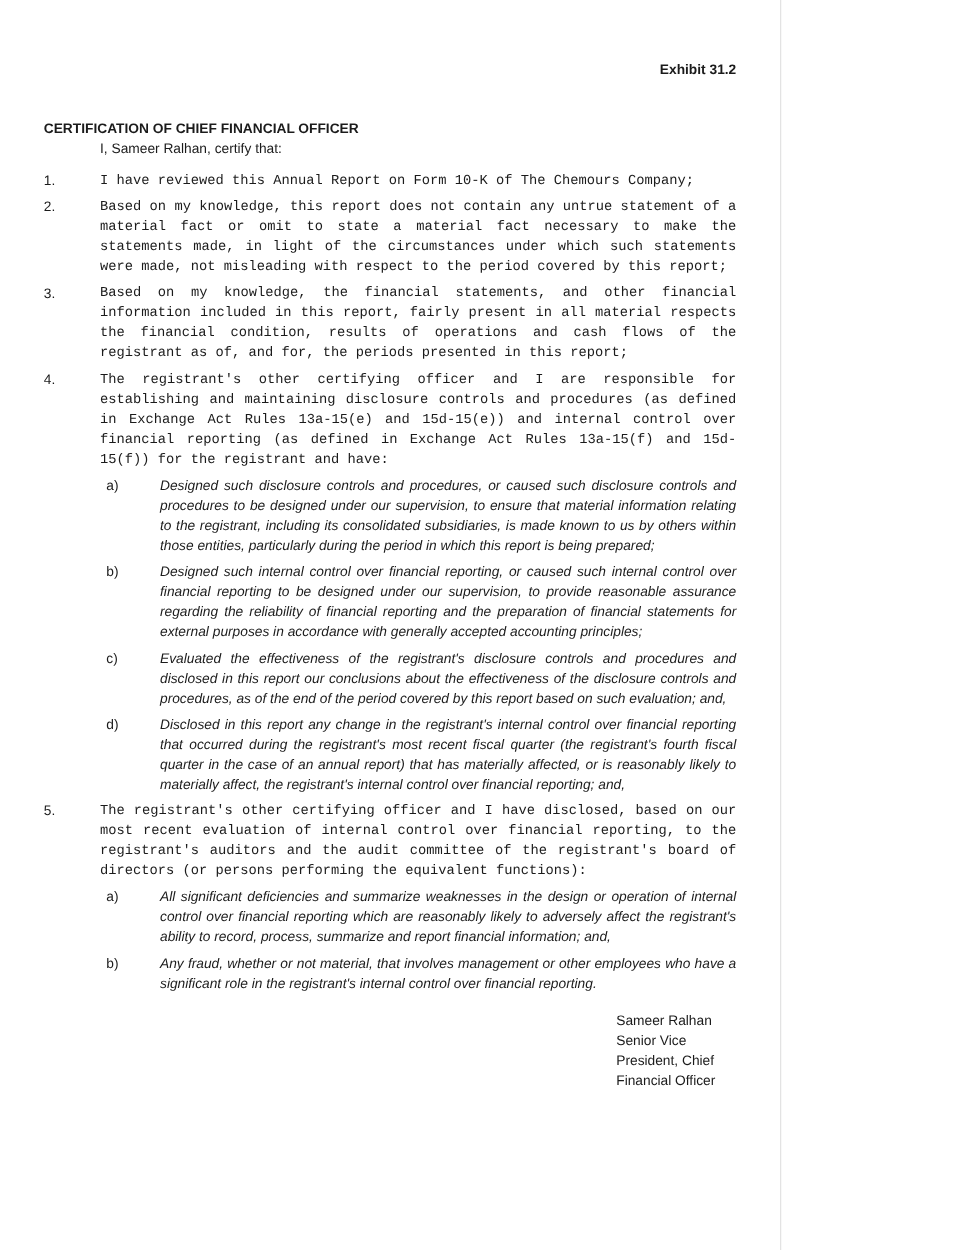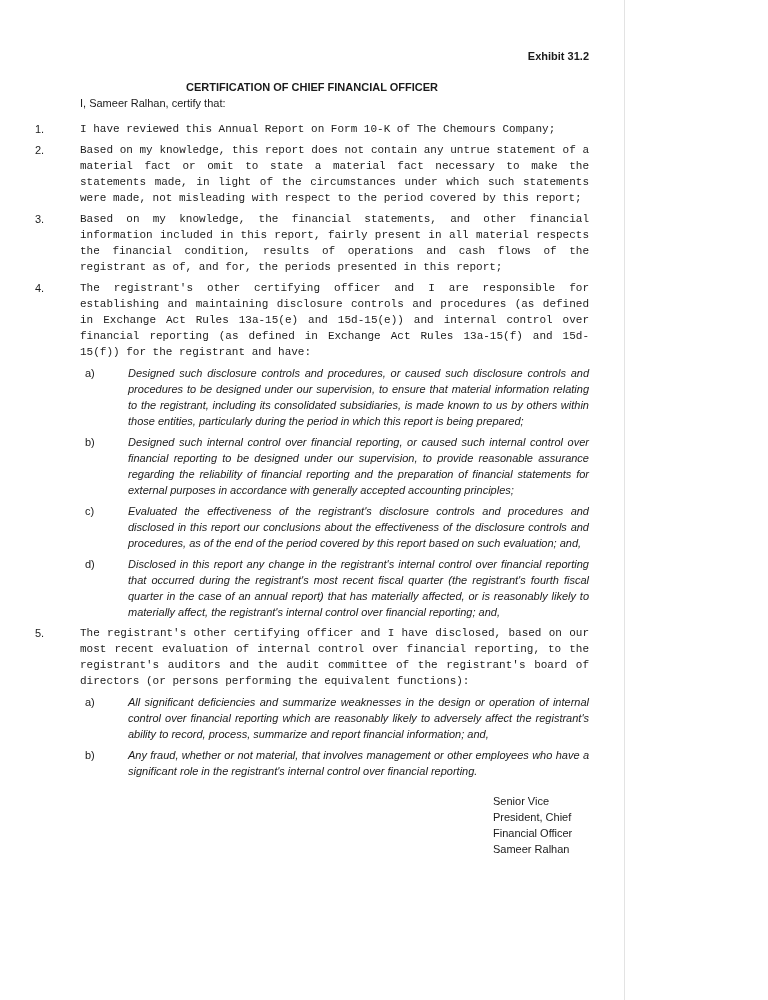--- a/index.html
+++ b/index.html
@@ -19,22 +19,21 @@
     font-size: 11px;
     line-height: 16px;
     color: #1b1b1b;
     overflow: hidden;
   }
   .exhibit {
     text-align: right;
     font-weight: bold;
   }
   .doc-title {
-    margin-top: 15px;
-    text-align: center;
+    margin-top: 31px;
     font-weight: bold;
   }
   .intro {
     margin-left: 45px;
   }
   .items {
     margin-top: 10px;
   }
   .item {
     display: flex;
@@ -150,19 +149,19 @@
       <div class="text">Any fraud, whether or not material, that involves management or other employees who have a significant role in the registrant's internal control over financial reporting.</div>
     </div>
 
   </div>
 
   <div class="signature">
 
 
 
     <div class="sig-name-block">
+      <div>Sameer Ralhan</div>
       <div>Senior Vice President, Chief Financial Officer</div>
-      <div>Sameer Ralhan</div>
     </div>
 
   </div>
 
 </div>
 
 </body></html>

